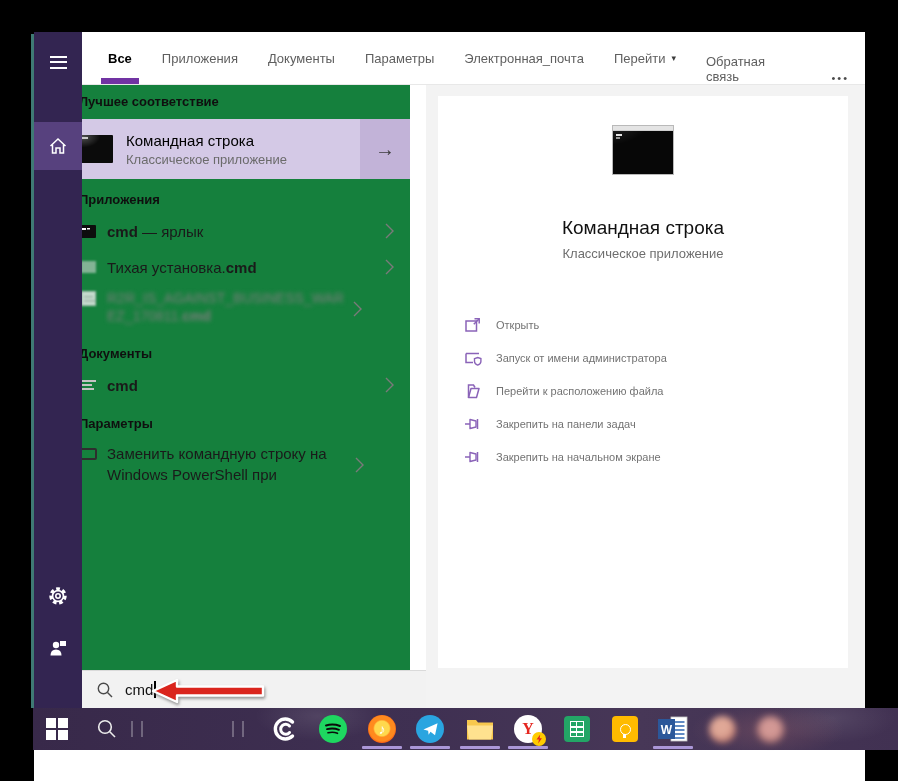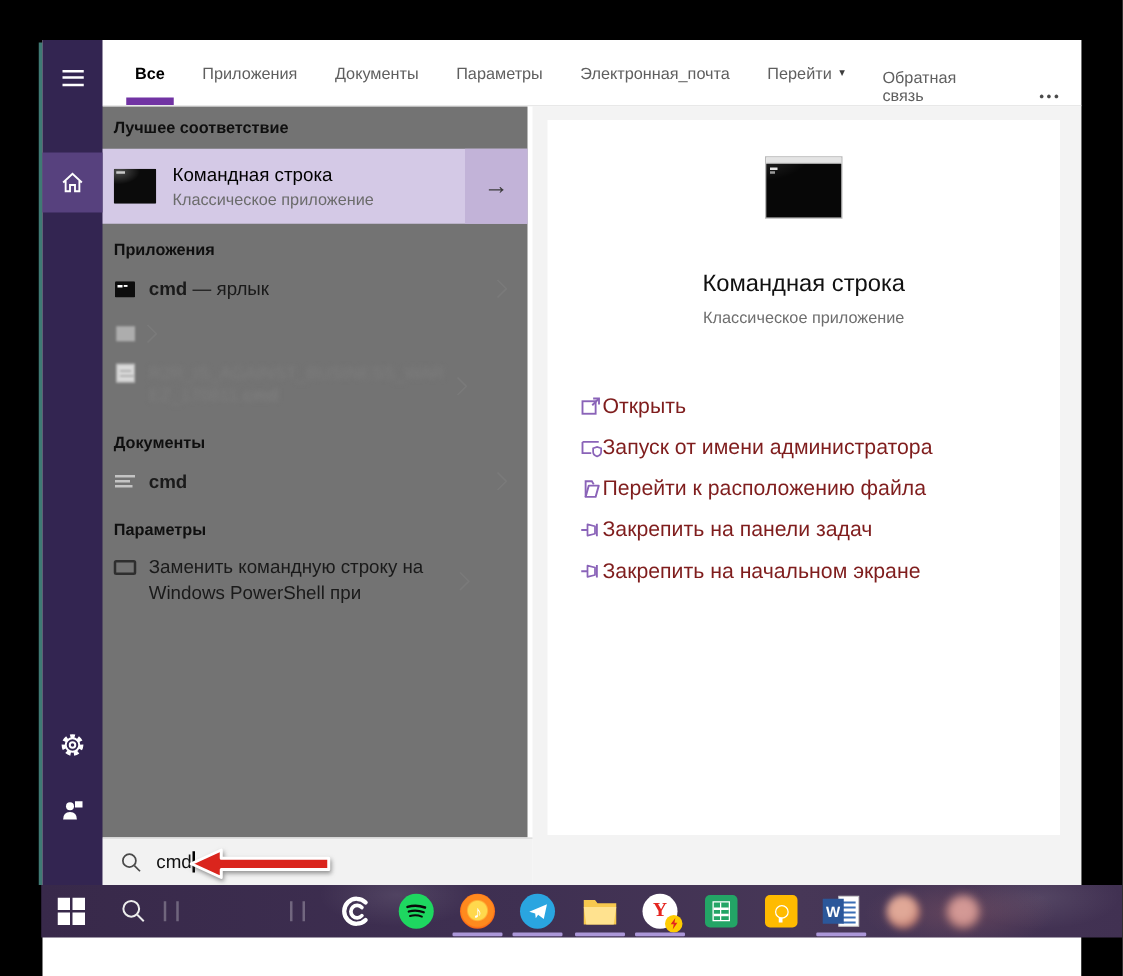--- a/index.html
+++ b/index.html
@@ -27,21 +27,21 @@
   .tab { position:relative; display:flex; align-items:center; margin-right:30px; font-size:13px;
          color:#5f5f5f; cursor:pointer; white-space:nowrap; }
   .tab.active { color:#000; font-weight:bold; }
   .tab.active::after { content:""; position:absolute; left:-7px; right:-7px; bottom:0; height:6px; background:#7133a3; }
   .tab .dd { font-size:9px; margin-left:6px; color:#3c3c3c; }
   .tab-right { margin-left:auto; display:flex; align-items:flex-end; }
   .feedback-link { font-size:13px; color:#5f5f5f; margin-right:30px; cursor:pointer; }
   .more-btn { font-size:11px; color:#4a4a4a; letter-spacing:2px; cursor:pointer; }
 
   
-  .left-panel { position:absolute; left:44px; top:53px; width:344px; height:585px; background:#737373; z-index:1; }
+  .left-panel { position:absolute; left:32px; top:53px; width:344px; height:585px; background:#15803d; z-index:1; }
   .sec-header { font-size:13px; font-weight:bold; color:#0f0f0f; padding:10px 0 0 13px; }
   .best-row { margin-top:10px; height:60px; background:#d4c9e6; display:flex; align-items:center; cursor:pointer; }
   .bm-icon { width:34px; height:28px; margin-left:13px; background:#0b0b0b; border-radius:1px; position:relative; flex:0 0 auto;
              background-image:radial-gradient(26px 16px at 4px 2px, rgba(255,255,255,.28), transparent 65%); }
   .bm-icon::before { content:""; position:absolute; left:2px; top:2px; width:7px; height:2px; background:#c9c9c9; }
   .bm-text { margin-left:13px; flex:1 1 auto; min-width:0; }
   .bm-title { font-size:15px; color:#000; }
   .bm-sub { font-size:13px; color:#6b6b6b; margin-top:3px; }
   .bm-go { width:50px; height:60px; background:#c2b3d8; display:flex; align-items:center; justify-content:center;
            font-size:20px; color:#3b3b3b; cursor:pointer; flex:0 0 auto; }
@@ -84,21 +84,21 @@
   .pv-titlebar { height:5px; background:#e4e4e4; border-bottom:1px solid #cfcfcf; }
   .pv-body { height:43px; background:#070707; position:relative;
              background-image:radial-gradient(70px 40px at -6px -10px, rgba(255,255,255,.16), transparent 60%); }
   .pv-body::before { content:""; position:absolute; left:3px; top:3px; width:6px; height:1.5px; background:#e6e6e6; }
   .pv-body::after { content:""; position:absolute; left:3px; top:6px; width:4px; height:1.5px; background:#9a9a9a; }
   .pv-title { text-align:center; margin-top:42px; font-size:19px; color:#111; }
   .pv-sub { text-align:center; margin-top:7px; font-size:13px; color:#6e6e6e; }
   .actions { margin-top:47px; padding-left:26px; }
   .action-row { display:flex; align-items:center; height:33px; cursor:pointer; }
   .action-row svg { flex:0 0 auto; }
-  .action-label { margin-left:0; font-size:17px; color:#7f1d1d; }
+  .action-label { margin-left:14px; font-size:11px; color:#737373; }
 
   
   .taskbar { position:absolute; left:33px; top:708px; width:865px; height:42px;
      background:
        radial-gradient(90px 36px at 285px 8px, rgba(255,255,255,.10), transparent 70%),
        radial-gradient(110px 40px at 735px 22px, rgba(255,150,130,.16), transparent 70%),
        radial-gradient(90px 36px at 800px 10px, rgba(255,255,255,.09), transparent 70%),
        linear-gradient(90deg,#38294a 0%,#3f3052 45%,#473757 70%,#413152 100%); }
   .tb-slot { position:absolute; top:0; width:44px; height:42px; display:flex; align-items:center; justify-content:center;
              transform:translateX(-50%); cursor:pointer; }
@@ -211,20 +211,21 @@
         <span class="rtxt"><b>cmd</b><span> — ярлык</span></span>
         <svg class="chev" width="9" height="16" viewBox="0 0 9 16">
             <polyline points="1,1 8,8 1,15" fill="none" stroke="#7a7a7a" stroke-width="1.4"></polyline>
           </svg>
       </div>
 
       <div class="row">
         <span class="ric">
             <span class="doc-faint"></span>
           </span>
+        <span class="rtxt"><span>Тихая установка.</span><b>cmd</b></span>
         <svg class="chev" width="9" height="16" viewBox="0 0 9 16">
             <polyline points="1,1 8,8 1,15" fill="none" stroke="#7a7a7a" stroke-width="1.4"></polyline>
           </svg>
       </div>
 
       <div class="row tall">
         <span class="ric" style="padding-top:2px;">
             <span class="doc-blur"></span>
           </span>
         <span class="rtxt blur-text"><span>R2R_IS_AGAINST_BUSINESS_WAREZ_170811.</span><b>cmd</b></span>

